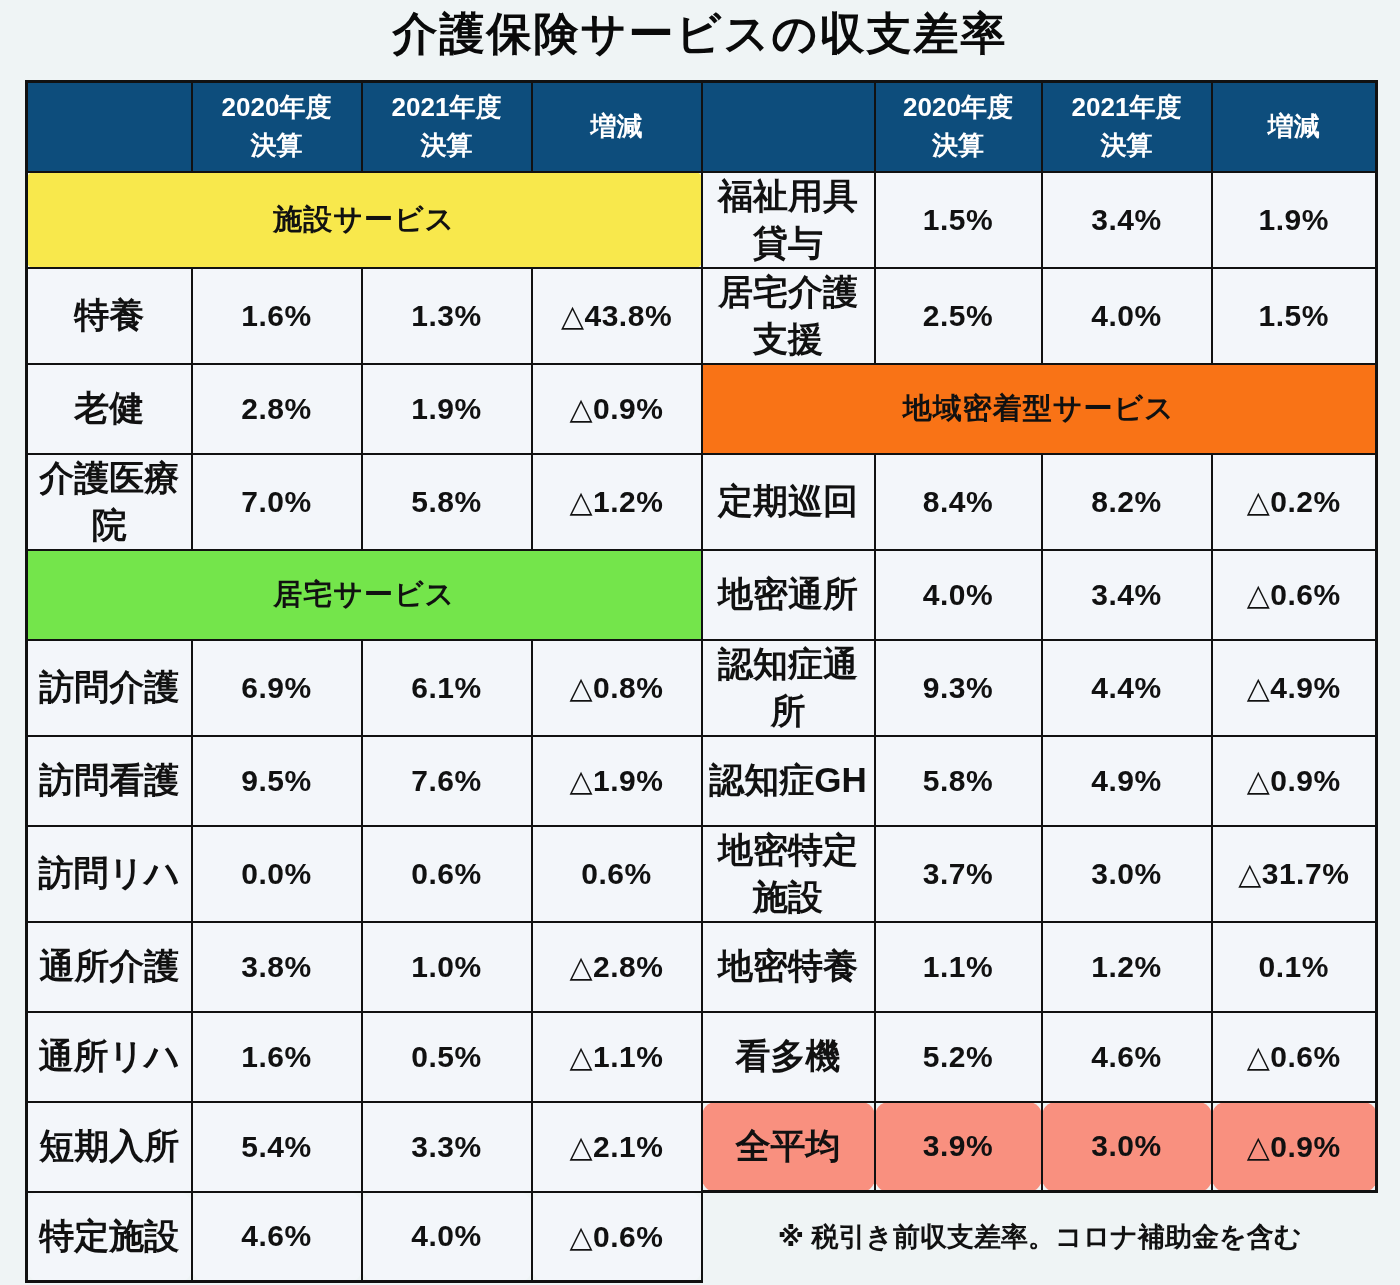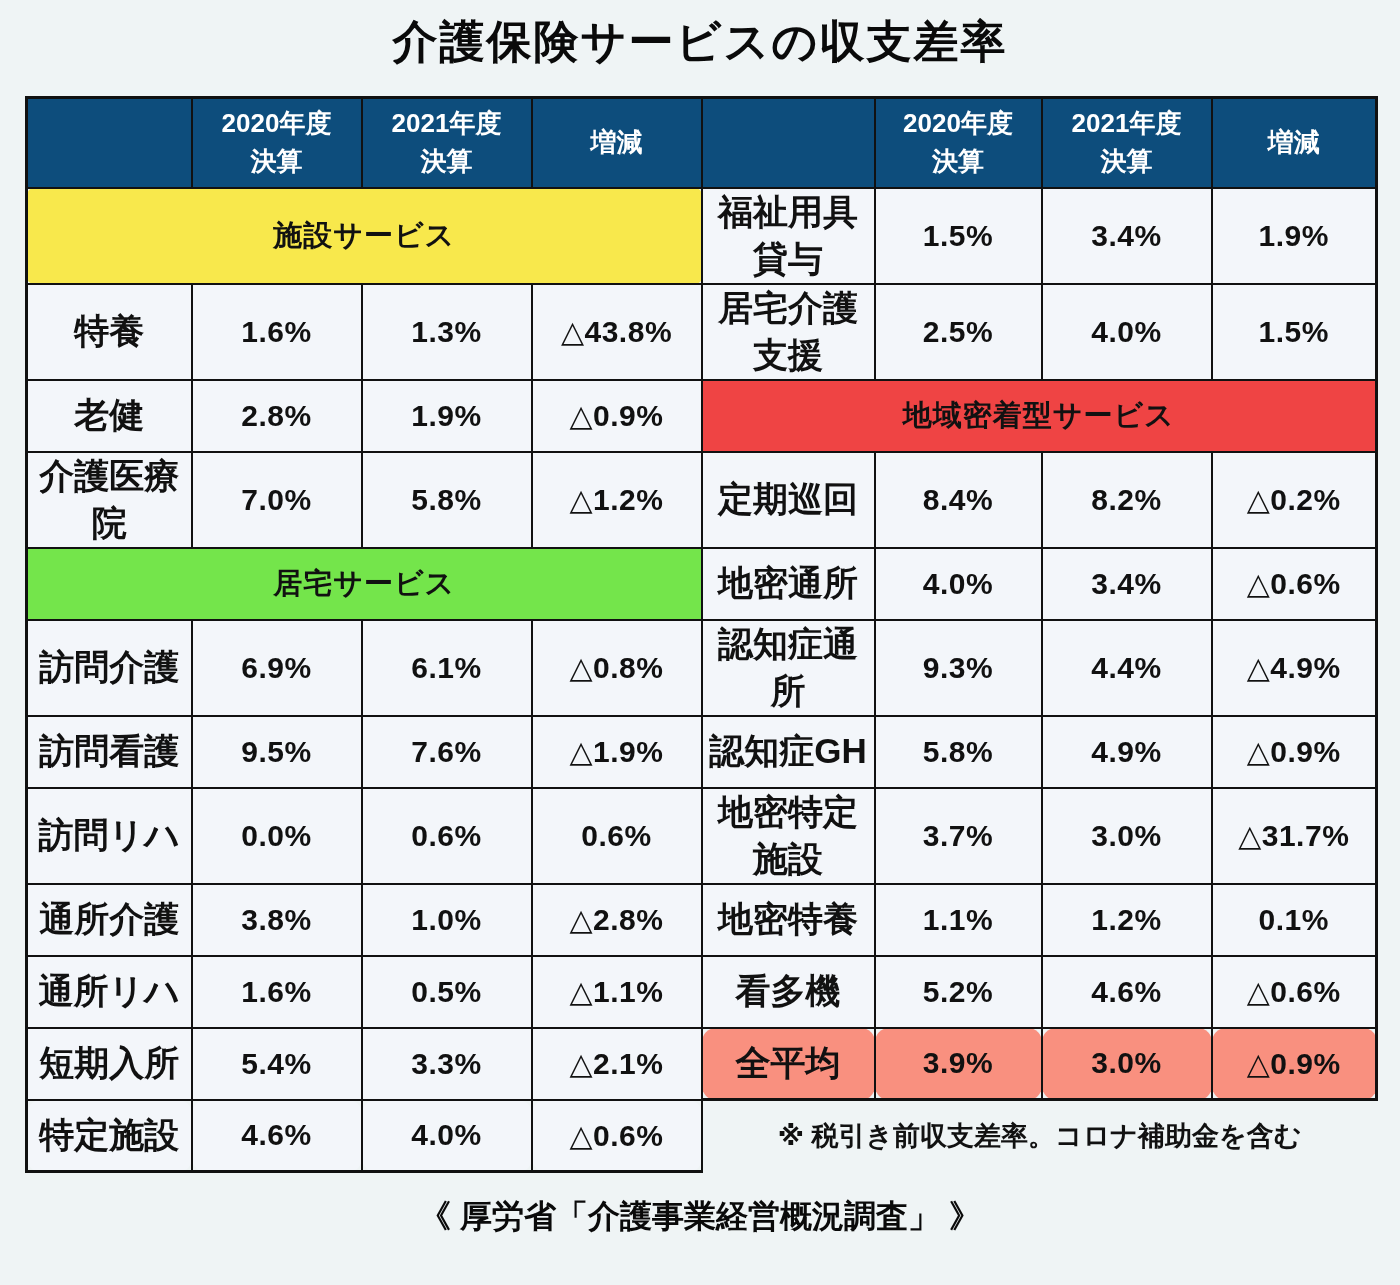--- a/index.html
+++ b/index.html
@@ -4,21 +4,21 @@
 <style>
   html,body{margin:0;padding:0;}
   body{
     width:1400px;height:1285px;
     background:#eff4f5;
     font-family:"Liberation Sans","DejaVu Sans",sans-serif;
     color:#111;
     overflow:hidden;
   }
   .title{
-    margin:8px;
+    margin:0;
     padding:4px 0 16px;
     text-align:center;
     font-size:45px;
     font-weight:800;
     letter-spacing:2px;
     color:#0a0a0a;
   }
   table.rates{
     border-collapse:collapse;
     table-layout:fixed;
@@ -27,36 +27,36 @@
   }
   td,th{
     border:2px solid #111;
     text-align:center;
     vertical-align:middle;
     font-weight:700;
     padding:0;
     background:#f3f6fa;
     overflow:hidden;
   }
-  tr{height:72px;}
+  tr{height:90px;}
   tr.header-row{height:90px;}
   th{
     background:#0d4d7c;
     color:#ffffff;
     font-size:26px;
     line-height:1.45;
     white-space:pre-line;
     font-weight:700;
   }
   td.lbl{font-size:35px;}
   td.val{font-size:30px;letter-spacing:0.5px;}
   td.banner{font-size:29px;letter-spacing:1px;}
   td.banner-yellow{background:#f8e84c;border-radius:7px;}
   td.banner-green{background:#74e54b;}
-  td.banner-blue{background:#ef4444;}
+  td.banner-blue{background:#f97316;}
   td.avg{background:#f9907f;}
   td.note-cell{
     border:none;
     background:transparent;
     font-size:27px;
   }
   
   .edge-t{border-top-width:3px;}
   .edge-b{border-bottom-width:3px;border-radius:14px;}
   .edge-l{border-left-width:3px;}

